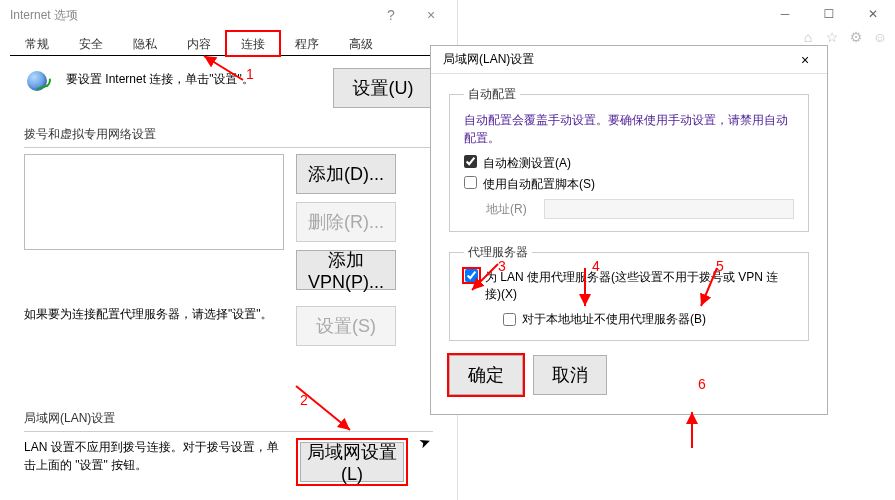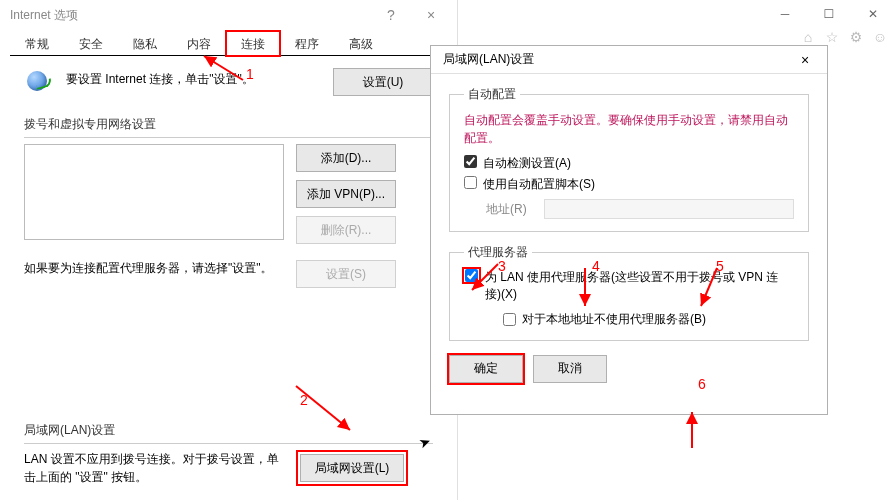--- a/index.html
+++ b/index.html
@@ -81,24 +81,24 @@
   .intl-icon .arrow {
     position:absolute; left:12px; top:12px;
     width:16px; height:8px; border:2px solid #1aa31a; border-left:none; border-top:none;
     transform: rotate(-15deg);
     border-radius: 0 0 10px 0;
   }
   .row-internet .text { flex:1; padding-top:2px; line-height:1.5; }
   .row-internet .btn-right { margin-left:auto; }
 
   .win-btn {
-    width: 100px; height: 28px;
+    width: 100px; height: 40px;
     border: 1px solid #b0b0b0;
     background: #e8e8e8;
-    font-size: 12px;
+    font-size: 18px;
     cursor: pointer;
     display:inline-flex; align-items:center; justify-content:center;
     font-family: inherit;
   }
   .win-btn:disabled {
     color: #aaa;
     border-color: #d0d0d0;
     background: #f4f4f4;
     cursor: default;
   }
@@ -170,21 +170,21 @@
     font-size:14px;cursor:pointer;
   }
   .dlg-body { padding:12px 18px 0 18px; }
 
   fieldset.grp {
     border:1px solid #ccc;
     padding:8px 14px 12px 14px;
     margin-bottom:12px;
   }
   fieldset.grp legend { padding:0 4px; color:#333; }
-  .grp .desc { color:#be185d; line-height:1.5; margin-bottom:8px; }
+  .grp .desc { color:#4c1d95; line-height:1.5; margin-bottom:8px; }
 
   .chk-row {
     display:flex; gap:6px;
     margin:4px 0;
   }
   .chk-row input[type=checkbox]{
     width:13px;height:13px;
     accent-color:#333;
   }
   .chk-frame { outline:2px solid #f00; outline-offset:0px; padding:0 1px; display:inline-flex; }
@@ -279,22 +279,22 @@
       <button class="win-btn btn-right">设置(U)</button>
     </div>
 
     <div class="section-label">拨号和虚拟专用网络设置</div>
     <div class="hrule"></div>
 
     <div class="dial-row">
       <div class="listbox"></div>
       <div class="dial-buttons">
         <button class="win-btn">添加(D)...</button>
+        <button class="win-btn" disabled="">删除(R)...</button>
         <button class="win-btn">添加 VPN(P)...</button>
-        <button class="win-btn" disabled="">删除(R)...</button>
       </div>
     </div>
 
     <div class="proxy-hint">
       <div class="text">如果要为连接配置代理服务器，请选择"设置"。</div>
       <button class="win-btn" disabled="">设置(S)</button>
     </div>
   </div>
 
   <div class="lan-wrap">

